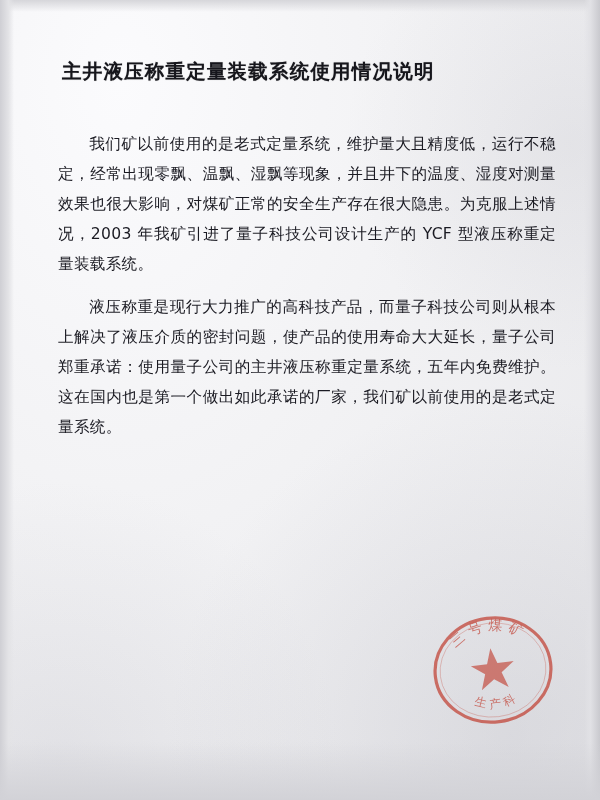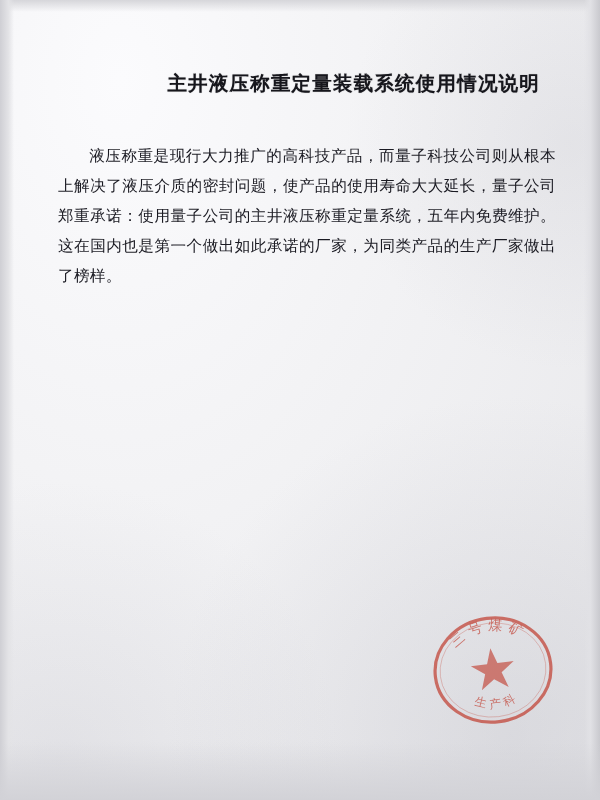--- a/index.html
+++ b/index.html
@@ -65,23 +65,23 @@
   }
 
   
   .content {
     position: absolute;
     left: 58px;
     right: 44px;
     top: 0;
   }
   .doc-title {
-    margin: 16px;
+    margin: 4px;
     padding-top: 54px;
-    text-align: right;
+    text-align: left;
     font-family: "DejaVu Sans", "Liberation Sans", sans-serif;
     font-size: 19.5px;
     font-weight: bold;
     letter-spacing: 1.2px;
     color: #16161c;
     text-shadow: 0 0 1px rgba(0,0,0,0.35);
   }
   .body-text {
     margin-top: 44px;
   }
@@ -122,21 +122,22 @@
   <div class="shade-a"></div>
   <div class="edge-top"></div>
   <div class="edge-left"></div>
   <div class="edge-right"></div>
   <div class="edge-bottom"></div>
 
   <div class="content">
     <h1 class="doc-title">主井液压称重定量装载系统使用情况说明</h1>
 
     <div class="body-text">
-      <p class="para">液压称重是现行大力推广的高科技产品，而量子科技公司则从根本上解决了液压介质的密封问题，使产品的使用寿命大大延长，量子公司郑重承诺：使用量子公司的主井液压称重定量系统，五年内免费维护。这在国内也是第一个做出如此承诺的厂家，为同类产品的生产厂家做出了榜样。</p>
+      <p class="para">我们矿以前使用的是老式定量系统，维护量大且精度低，运行不稳定，经常出现零飘、温飘、湿飘等现象，并且井下的温度、湿度对测量效果也很大影响，对煤矿正常的安全生产存在很大隐患。为克服上述情况，2003 年我矿引进了量子科技公司设计生产的 YCF 型液压称重定量装载系统。</p>
+      <p class="para">液压称重是现行大力推广的高科技产品，而量子科技公司则从根本上解决了液压介质的密封问题，使产品的使用寿命大大延长，量子公司郑重承诺：使用量子公司的主井液压称重定量系统，五年内免费维护。这在国内也是第一个做出如此承诺的厂家，我们矿以前使用的是老式定量系统。</p>
     </div>
   </div>
 
   <div class="seal">
     <svg width="136" height="120" viewBox="0 0 136 120" aria-hidden="true">
       <ellipse cx="68" cy="60" rx="58" ry="52" fill="none" stroke="#c0392b" stroke-width="3.2" opacity="0.85"></ellipse>
       <ellipse cx="68" cy="60" rx="53" ry="47" fill="none" stroke="#c0392b" stroke-width="0.8" opacity="0.4"></ellipse>
       <polygon points="68,38 73.2,53.6 89.6,53.6 76.3,63.2 81.5,78.8 68,69.2 54.5,78.8 59.7,63.2 46.4,53.6 62.8,53.6" fill="#c0392b" opacity="0.75"></polygon>
       <path id="sealTop" d="M 22,62 A 46,42 0 0 1 114,62" fill="none"></path>
       <path id="sealBot" d="M 28,62 A 40,36 0 0 0 108,62" fill="none"></path>

